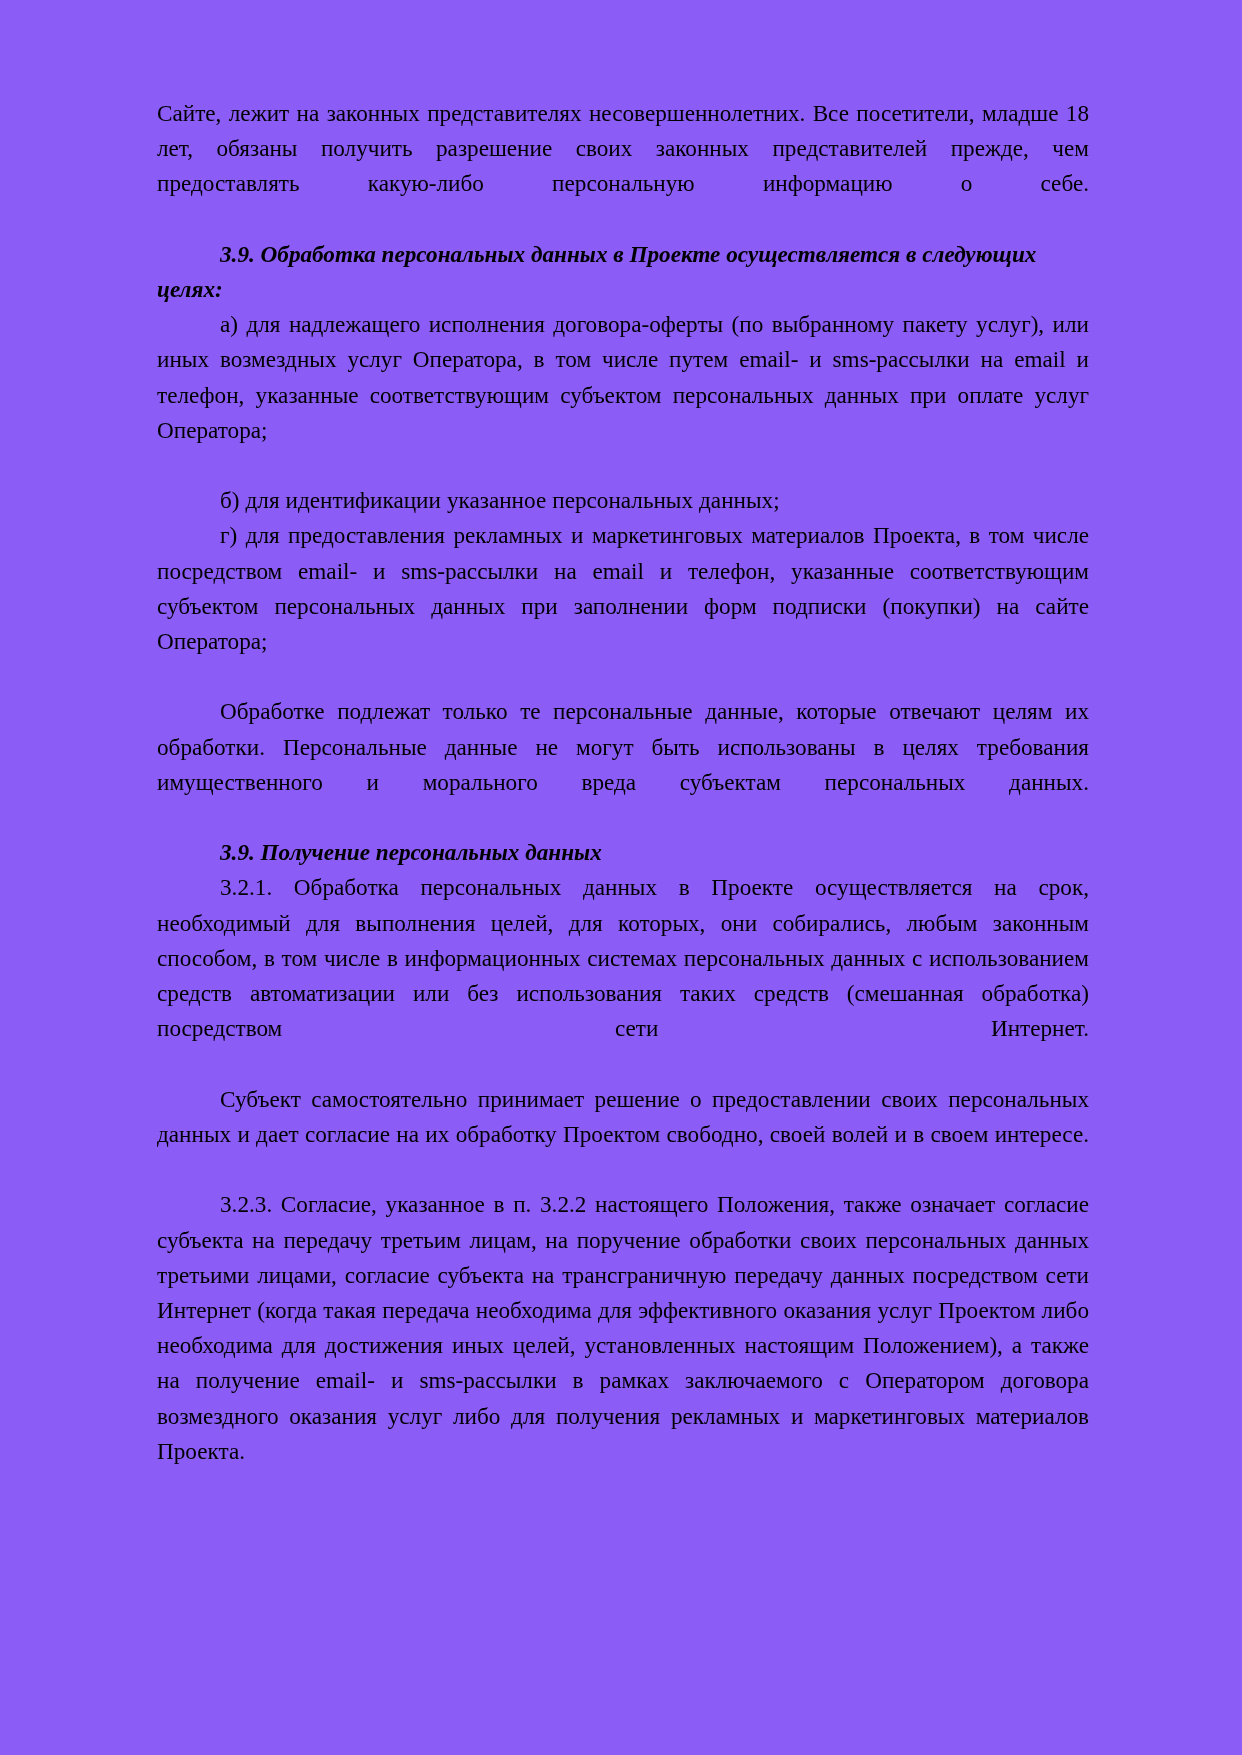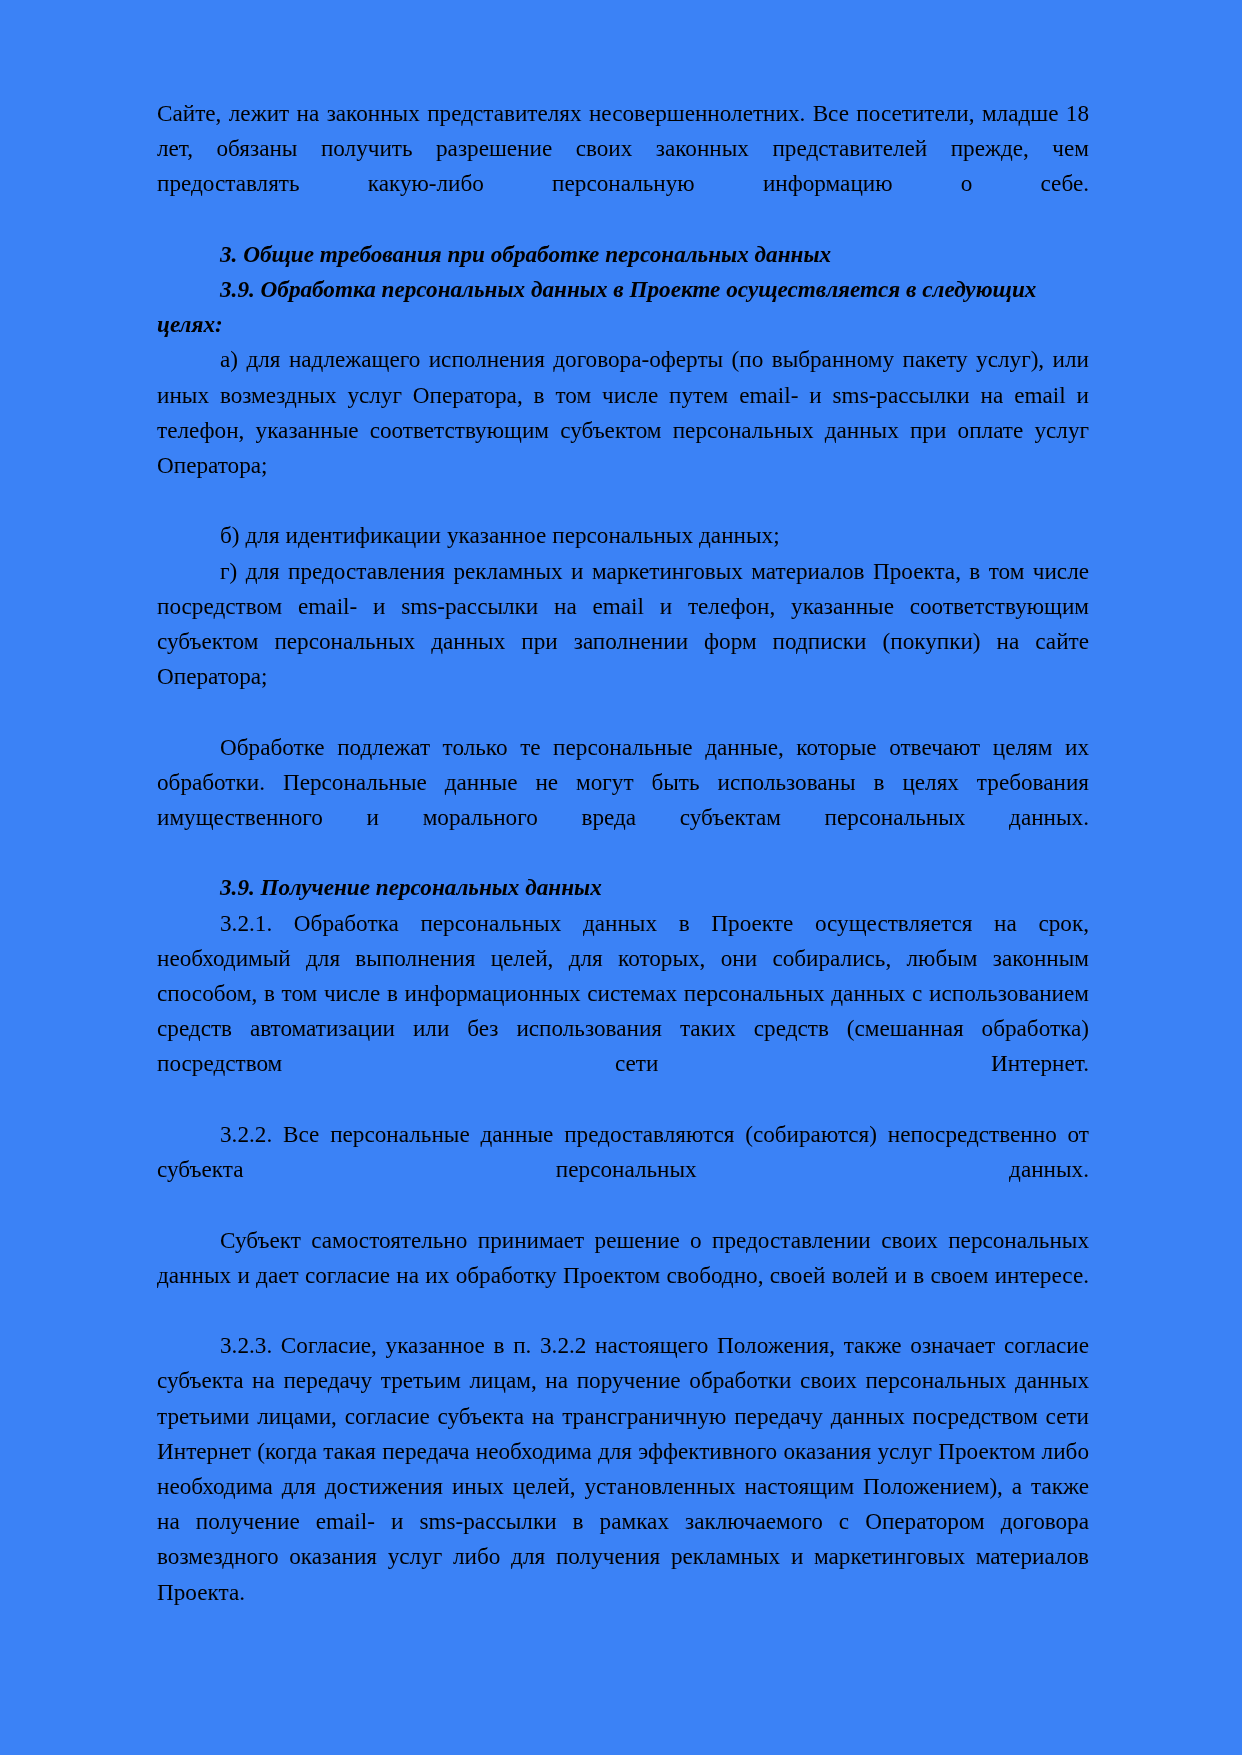--- a/index.html
+++ b/index.html
@@ -10,21 +10,21 @@
   }
   body {
     font-family: "Liberation Serif", "DejaVu Serif", serif;
     color: #000000;
   }
   .page {
     position: relative;
     width: 1242px;
     height: 1755px;
     margin: 0 auto;
-    background: #3b82f6;
+    background: #8b5cf6;
     box-sizing: border-box;
     overflow: hidden;
   }
   .text-column {
     position: absolute;
     left: 157px;
     top: 96px;
     width: 932px;
   }
   p.para {
@@ -60,25 +60,23 @@
   p.para.single-line::after {
     content: none;
   }
 </style>
 </head>
 <body>
 
 <div class="page">
   <div class="text-column" id="text-column">
       <p class="para noindent">Сайте, лежит на законных представителях несовершеннолетних. Все посетители, младше 18 лет, обязаны получить разрешение своих законных представителей прежде, чем предоставлять какую-либо персональную информацию о себе.</p>
-      <p class="heading">3. Общие требования при обработке персональных данных</p>
       <p class="heading">3.9. Обработка персональных данных в Проекте осуществляется в следующих целях:</p>
       <p class="para">а) для надлежащего исполнения договора-оферты (по выбранному пакету услуг), или иных возмездных услуг Оператора, в том числе путем email- и sms-рассылки на email и телефон, указанные соответствующим субъектом персональных данных при оплате услуг Оператора;</p>
       <p class="para single-line">б) для идентификации указанное персональных данных;</p>
       <p class="para">г) для предоставления рекламных и маркетинговых материалов Проекта, в том числе посредством email- и sms-рассылки на email и телефон, указанные соответствующим субъектом персональных данных при заполнении форм подписки (покупки) на сайте Оператора;</p>
       <p class="para">Обработке подлежат только те персональные данные, которые отвечают целям их обработки. Персональные данные не могут быть использованы в целях требования имущественного и морального вреда субъектам персональных данных.</p>
       <p class="heading">3.9. Получение персональных данных</p>
       <p class="para">3.2.1. Обработка персональных данных в Проекте осуществляется на срок, необходимый для выполнения целей, для которых, они собирались, любым законным способом, в том числе в информационных системах персональных данных с использованием средств автоматизации или без использования таких средств (смешанная обработка) посредством сети Интернет.</p>
-      <p class="para">3.2.2. Все персональные данные предоставляются (собираются) непосредственно от субъекта персональных данных.</p>
       <p class="para">Субъект самостоятельно принимает решение о предоставлении своих персональных данных и дает согласие на их обработку Проектом свободно, своей волей и в своем интересе.</p>
       <p class="para">3.2.3. Согласие, указанное в п. 3.2.2 настоящего Положения, также означает  согласие субъекта на передачу третьим лицам, на поручение обработки своих персональных данных третьими лицами, согласие субъекта на трансграничную передачу данных посредством сети Интернет (когда такая передача необходима для эффективного оказания услуг Проектом либо необходима для достижения иных целей, установленных настоящим Положением), а также на получение email- и sms-рассылки в рамках заключаемого с Оператором договора возмездного оказания услуг либо для получения рекламных и маркетинговых материалов Проекта.</p>
     </div>
 </div>
 
 </body></html>

